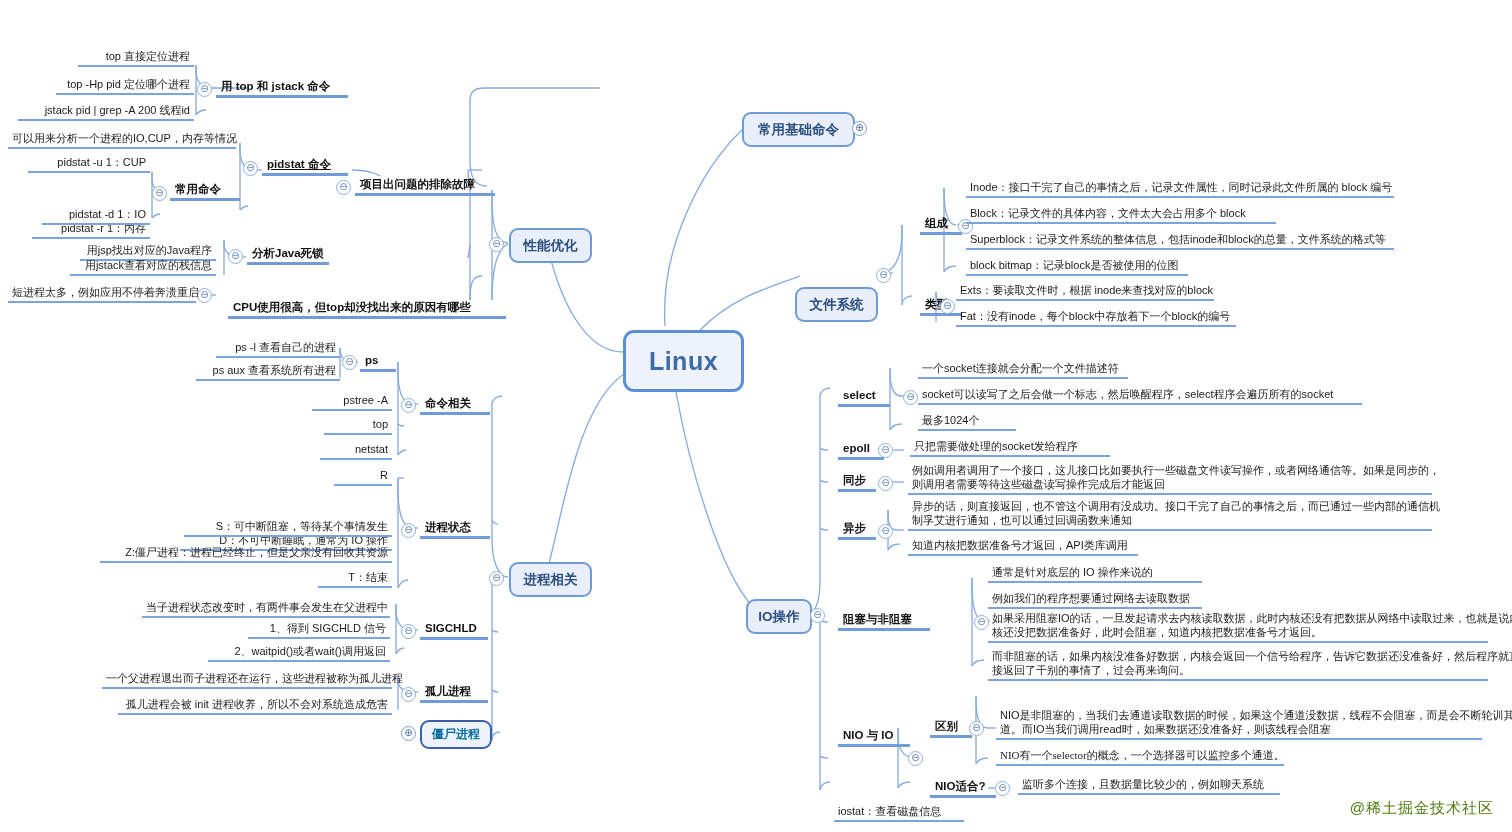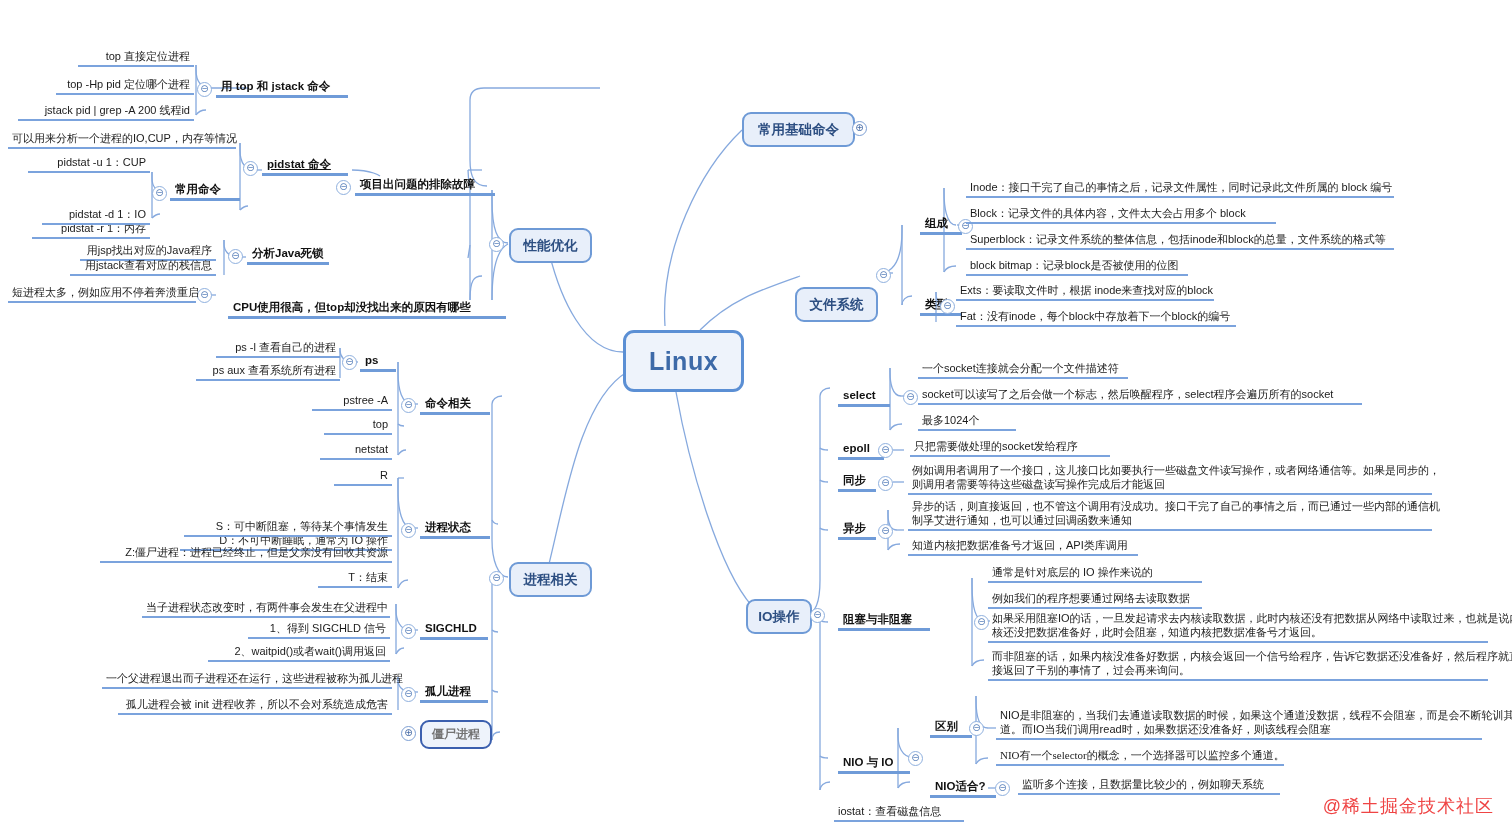--- a/index.html
+++ b/index.html
@@ -17,30 +17,30 @@
   
   .mid{position:absolute;white-space:pre;color:#111;font-size:11.5px;line-height:14px;
        padding:0 5px 2px 5px;border-bottom:3px solid #6f9bd8;font-weight:600;}
 
   
   .box{position:absolute;display:flex;align-items:center;justify-content:center;
        background:#e8effa;border:2px solid #6e9ad6;border-radius:9px;
        color:#2d4f82;font-size:13.5px;font-weight:700;white-space:pre;}
   .box.root{background:#eef3fb;border:3px solid #5b8fd4;border-radius:11px;
             color:#3d6aa8;font-size:25px;font-weight:700;letter-spacing:.5px;}
-  .box.sel{border:2.5px solid #3b5fae;background:#eef3fb;font-size:12px;color:#737373;justify-content:center;}
+  .box.sel{border:2.5px solid #3b5fae;background:#eef3fb;font-size:12px;color:#0369a1;justify-content:center;}
 
   
   .tog{position:absolute;width:13px;height:13px;border-radius:50%;
        border:1px solid #8fb0de;background:#fff;color:#5f85bd;
        font-size:10px;line-height:11px;text-align:center;font-family:"DejaVu Sans",sans-serif;}
   .tog.plus{border-color:#7d9fd4;color:#4a6ea8;}
 
   
-  .wm{position:absolute;right:18px;bottom:14px;color:#ef4444;font-size:18px;
+  .wm{position:absolute;right:18px;bottom:14px;color:#4d7c0f;font-size:15px;
       letter-spacing:1px;white-space:pre;}
 </style>
 </head>
 <body>
 
 <div id="canvas">
 
   <svg id="wires" viewBox="0 0 1512 832">
     <g fill="none" stroke="#86a9de" stroke-width="1.3">
 
@@ -317,21 +317,21 @@
   <div class="mid" style="left:838px;top:612px;width:82px;">阻塞与非阻塞</div>
   <div class="tog" style="left:974px;top:615px;">⊖</div>
 
   <div class="leaf" style="left:988px;top:566px;width:206px;">通常是针对底层的 IO 操作来说的</div>
   <div class="leaf" style="left:988px;top:592px;width:206px;">例如我们的程序想要通过网络去读取数据</div>
   <div class="leaf two" style="left:988px;top:612px;width:492px;">如果采用阻塞IO的话，一旦发起请求去内核读取数据，此时内核还没有把数据从网络中读取过来，也就是说内
 核还没把数据准备好，此时会阻塞，知道内核把数据准备号才返回。</div>
   <div class="leaf two" style="left:988px;top:650px;width:492px;">而非阻塞的话，如果内核没准备好数据，内核会返回一个信号给程序，告诉它数据还没准备好，然后程序就直
 接返回了干别的事情了，过会再来询问。</div>
 
-  <div class="mid" style="left:838px;top:755px;width:62px;">NIO 与 IO</div>
+  <div class="mid" style="left:838px;top:728px;width:62px;">NIO 与 IO</div>
   <div class="tog" style="left:908px;top:751px;">⊖</div>
 
   <div class="mid" style="left:930px;top:719px;width:32px;">区别</div>
   <div class="tog" style="left:969px;top:721px;">⊖</div>
 
   <div class="leaf two" style="left:996px;top:709px;width:478px;">NIO是非阻塞的，当我们去通道读取数据的时候，如果这个通道没数据，线程不会阻塞，而是会不断轮训其他通
 道。而IO当我们调用read时，如果数据还没准备好，则该线程会阻塞</div>
   <div class="leaf" style="left:996px;top:749px;width:280px;font-family:Liberation Serif, serif;">NIO有一个selector的概念，一个选择器可以监控多个通道。</div>
 
   <div class="mid" style="left:930px;top:779px;width:56px;">NIO适合?</div>

